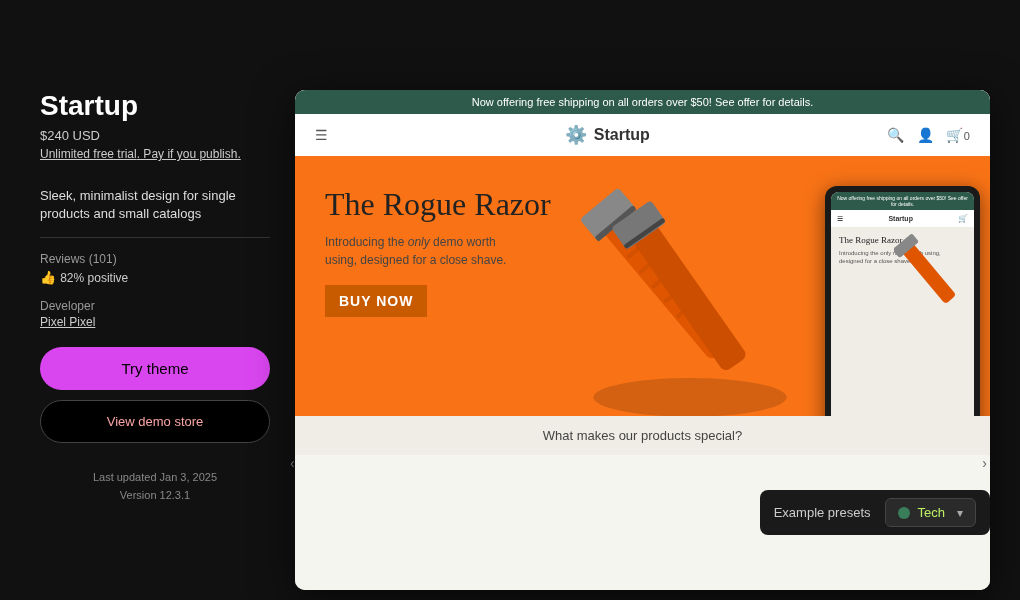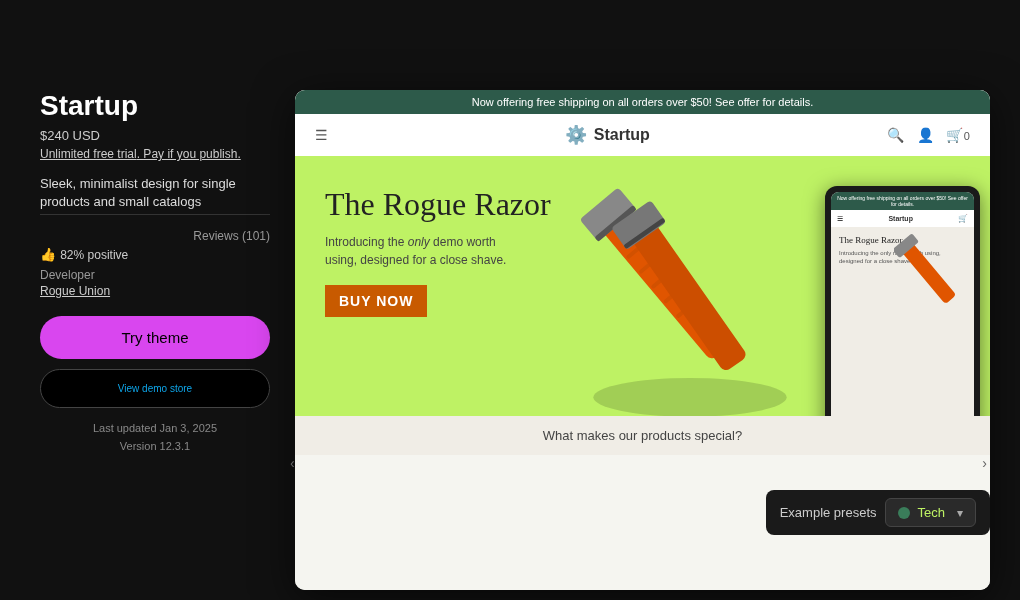--- a/index.html
+++ b/index.html
@@ -43,41 +43,40 @@
 
     .theme-price {
       font-size: 13px;
       color: #ccc;
       margin-bottom: 4px;
     }
 
     .theme-trial {
       font-size: 12px;
       color: #aaa;
-      margin-bottom: 14px;
+      margin-bottom: 26px;
     }
 
     .theme-trial span {
       text-decoration: underline;
       color: #ccc;
     }
 
     .theme-description {
       font-size: 13px;
       color: #ddd;
       font-weight: 500;
       line-height: 1.4;
       margin-bottom: 14px;
-      padding-bottom: 3px;
+      padding-bottom: 14px;
       border-bottom: 1px solid #333;
     }
 
     .reviews-section {
-      margin-bottom: 6px;
-      text-align: right;
+      margin-bottom: 14px;
     }
 
     .reviews-label {
       font-size: 12px;
       color: #999;
       margin-bottom: 4px;
     }
 
     .reviews-rating {
       font-size: 12px;
@@ -120,28 +119,28 @@
       text-align: center;
       cursor: pointer;
       margin-bottom: 10px;
     }
 
     .btn-demo {
       display: block;
       width: 100%;
       padding: 13px;
       background: #000;
-      color: #0ea5e9;
+      color: #fca5a5;
       border: 1.5px solid #444;
       border-radius: 30px;
-      font-size: 10px;
+      font-size: 13px;
       font-weight: 500;
       text-align: center;
       cursor: pointer;
-      margin-bottom: 12px;
+      margin-bottom: 26px;
     }
 
     .update-info {
       font-size: 11px;
       color: #888;
       text-align: center;
       line-height: 1.6;
     }
 
     
@@ -205,21 +204,21 @@
       font-size: 14px;
       color: #555;
     }
 
     .cart-badge {
       font-size: 11px;
     }
 
     
     .store-hero {
-      background: #bef264;
+      background: #f97316;
       padding: 30px 47px 20px 30px;
       position: relative;
       height: 260px;
       overflow: hidden;
     }
 
     .hero-text {
       position: absolute;
       left: 30px;
       top: 30px;
@@ -348,21 +347,21 @@
       font-weight: 500;
     }
 
     
     .bottom-controls {
       position: absolute;
       bottom: 65px;
       right: 30px;
       display: flex;
       align-items: center;
-      gap: 8px;
+      gap: 14px;
       background: #1a1a1a;
       padding: 8px 14px;
       border-radius: 8px;
     }
 
     .presets-label {
       font-size: 13px;
       color: #ccc;
     }
 
@@ -428,21 +427,21 @@
     <div class="reviews-section">
       <p class="reviews-label">Reviews (101)</p>
       <div class="reviews-rating">
         <span class="thumbs-up">👍</span>
         <span>82% positive</span>
       </div>
     </div>
 
     <div class="developer-section">
       <p class="developer-label">Developer</p>
-      <p class="developer-name">Rogue Union</p>
+      <p class="developer-name">Pixel Pixel</p>
     </div>
 
     <button class="btn-try">Try theme</button>
     <button class="btn-demo">View demo store</button>
 
     <div class="update-info">
       <div>Last updated Jan 3, 2025</div>
       <div>Version 12.3.1</div>
     </div>
   </div>

